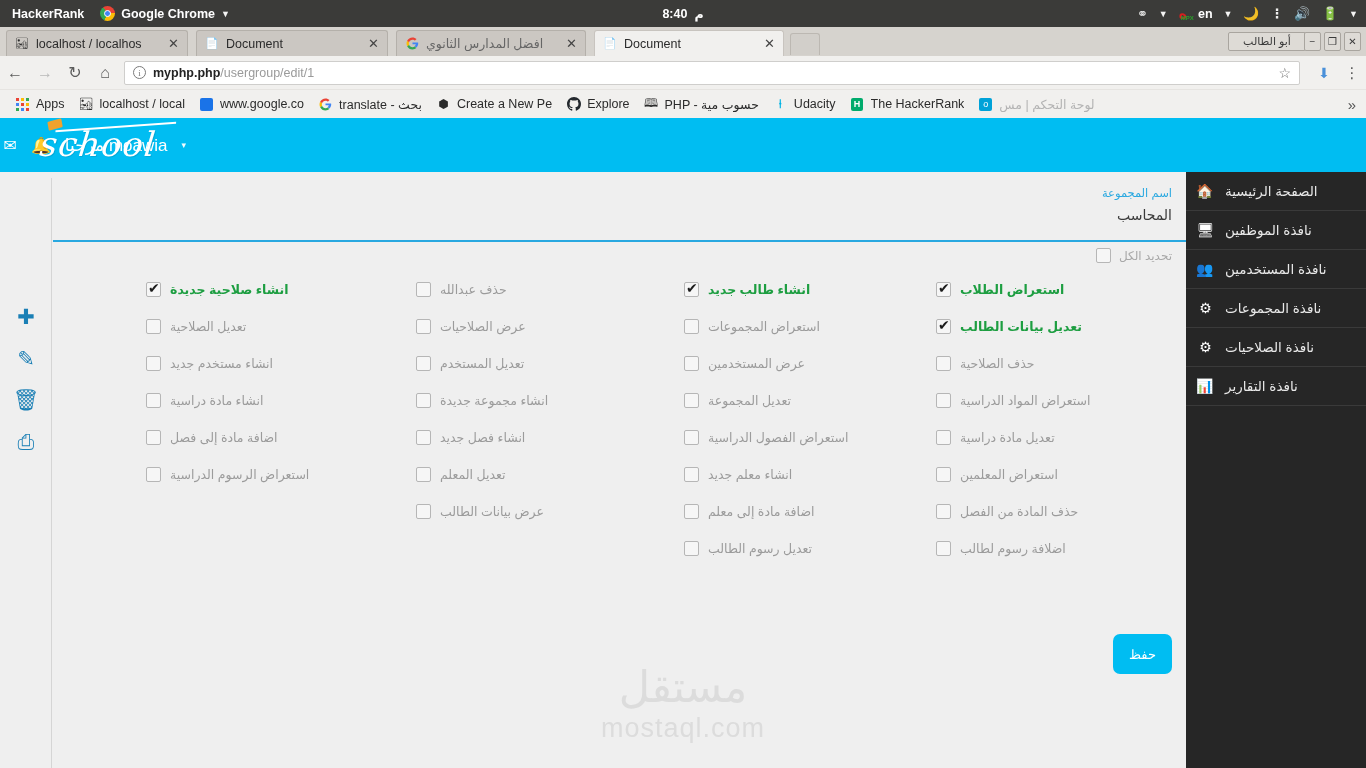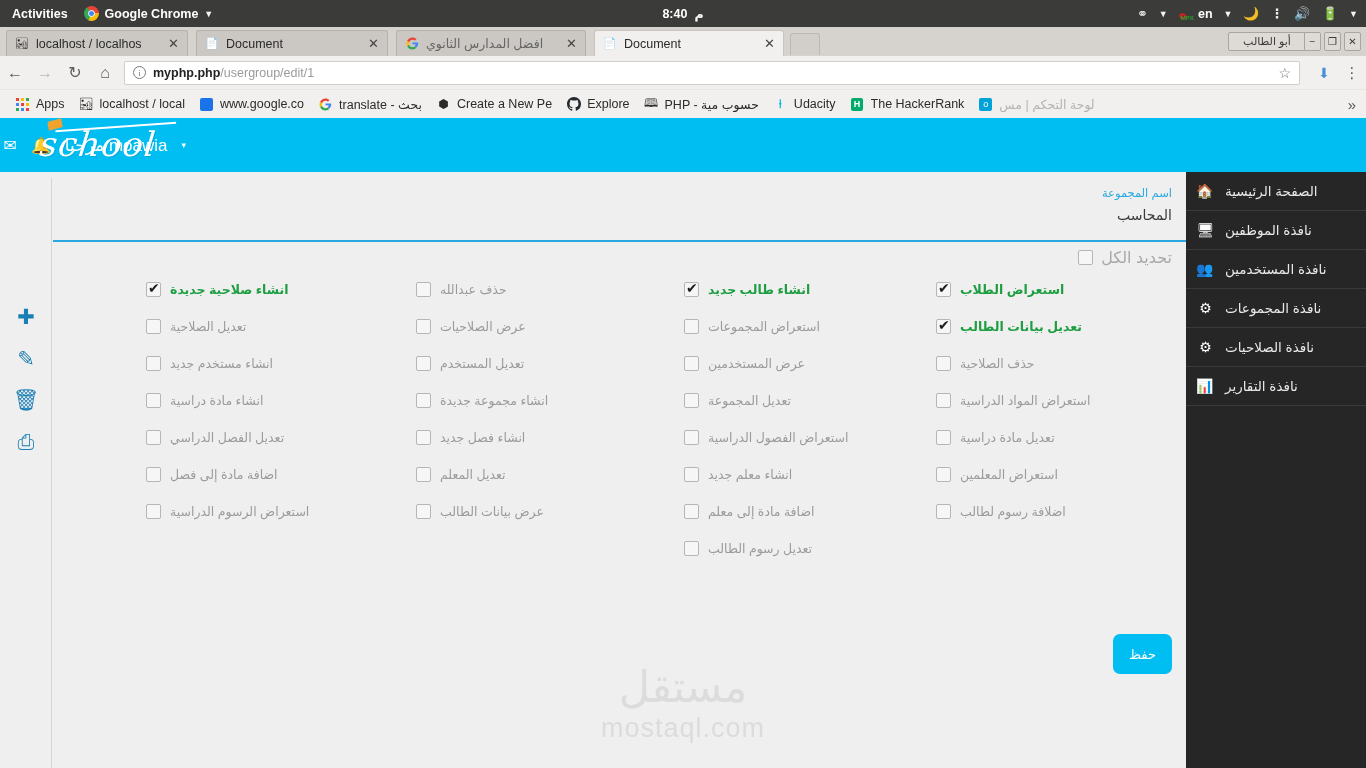--- a/index.html
+++ b/index.html
@@ -187,21 +187,21 @@
   }
   .grp-value {
     position: absolute; right: 14px; top: 35px; color: #3a3a3a; font-size: 14px;
   }
   .rule {
     position: absolute; left: 0; right: 0; top: 68px; height: 2px; background: #29a8e0;
   }
   .selectall {
     position: absolute; right: 14px; top: 76px;
     display: flex; align-items: center; gap: 8px; flex-direction: row-reverse;
-    color: #a8a8a8; font-size: 16px;
+    color: #a8a8a8; font-size: 12px;
   }
 
   .grid { position: absolute; left: 0; right: 0; top: 110px; height: 330px; }
   .col { position: absolute; top: 0; width: 250px; }
   .col-1 { right: 0px; }
   .col-2 { right: 252px; }
   .col-3 { right: 520px; }
   .col-4 { right: 790px; }
 
   .cbrow {
@@ -233,21 +233,21 @@
   }
   .watermark .wm-ar { font-size: 43px; line-height: 1; letter-spacing: 1px; }
   .watermark .wm-en { font-size: 27px; margin-top: 4px; letter-spacing: 1px; }
 </style>
 </head>
 <body>
 
 <div id="app">
 
   <div class="gnome-bar">
-    <div class="gnome-activities">Activities</div>
+    <div class="gnome-activities">HackerRank</div>
     <div class="gnome-app">
       <span class="chrome-dot"></span>
       <span>Google Chrome</span>
       <span class="caret-d">▼</span>
     </div>
     <div class="gnome-center">
       <span>8:40</span>
       <span>م</span>
     </div>
     <div class="gnome-right">
@@ -478,20 +478,24 @@
           <div class="cbrow">
               <span class="cbox"></span>
               <span class="cblabel">تعديل مادة دراسية</span>
             </div>
           <div class="cbrow">
               <span class="cbox"></span>
               <span class="cblabel">استعراض المعلمين</span>
             </div>
           <div class="cbrow">
               <span class="cbox"></span>
+              <span class="cblabel">حذف المادة من الفصل</span>
+            </div>
+          <div class="cbrow">
+              <span class="cbox"></span>
               <span class="cblabel">اضلافة رسوم لطالب</span>
             </div>
         </div>
 
         <div class="col col-2">
           <div class="cbrow checked">
               <span class="cbox on"></span>
               <span class="cblabel">انشاء طالب جديد</span>
             </div>
           <div class="cbrow">
@@ -567,24 +571,20 @@
           <div class="cbrow">
               <span class="cbox"></span>
               <span class="cblabel">انشاء مستخدم جديد</span>
             </div>
           <div class="cbrow">
               <span class="cbox"></span>
               <span class="cblabel">انشاء مادة دراسية</span>
             </div>
           <div class="cbrow">
               <span class="cbox"></span>
-              <span class="cblabel">تعديل الفصل الدراسي</span>
-            </div>
-          <div class="cbrow">
-              <span class="cbox"></span>
               <span class="cblabel">اضافة مادة إلى فصل</span>
             </div>
           <div class="cbrow">
               <span class="cbox"></span>
               <span class="cblabel">استعراض الرسوم الدراسية</span>
             </div>
         </div>
 
       </div>
 

